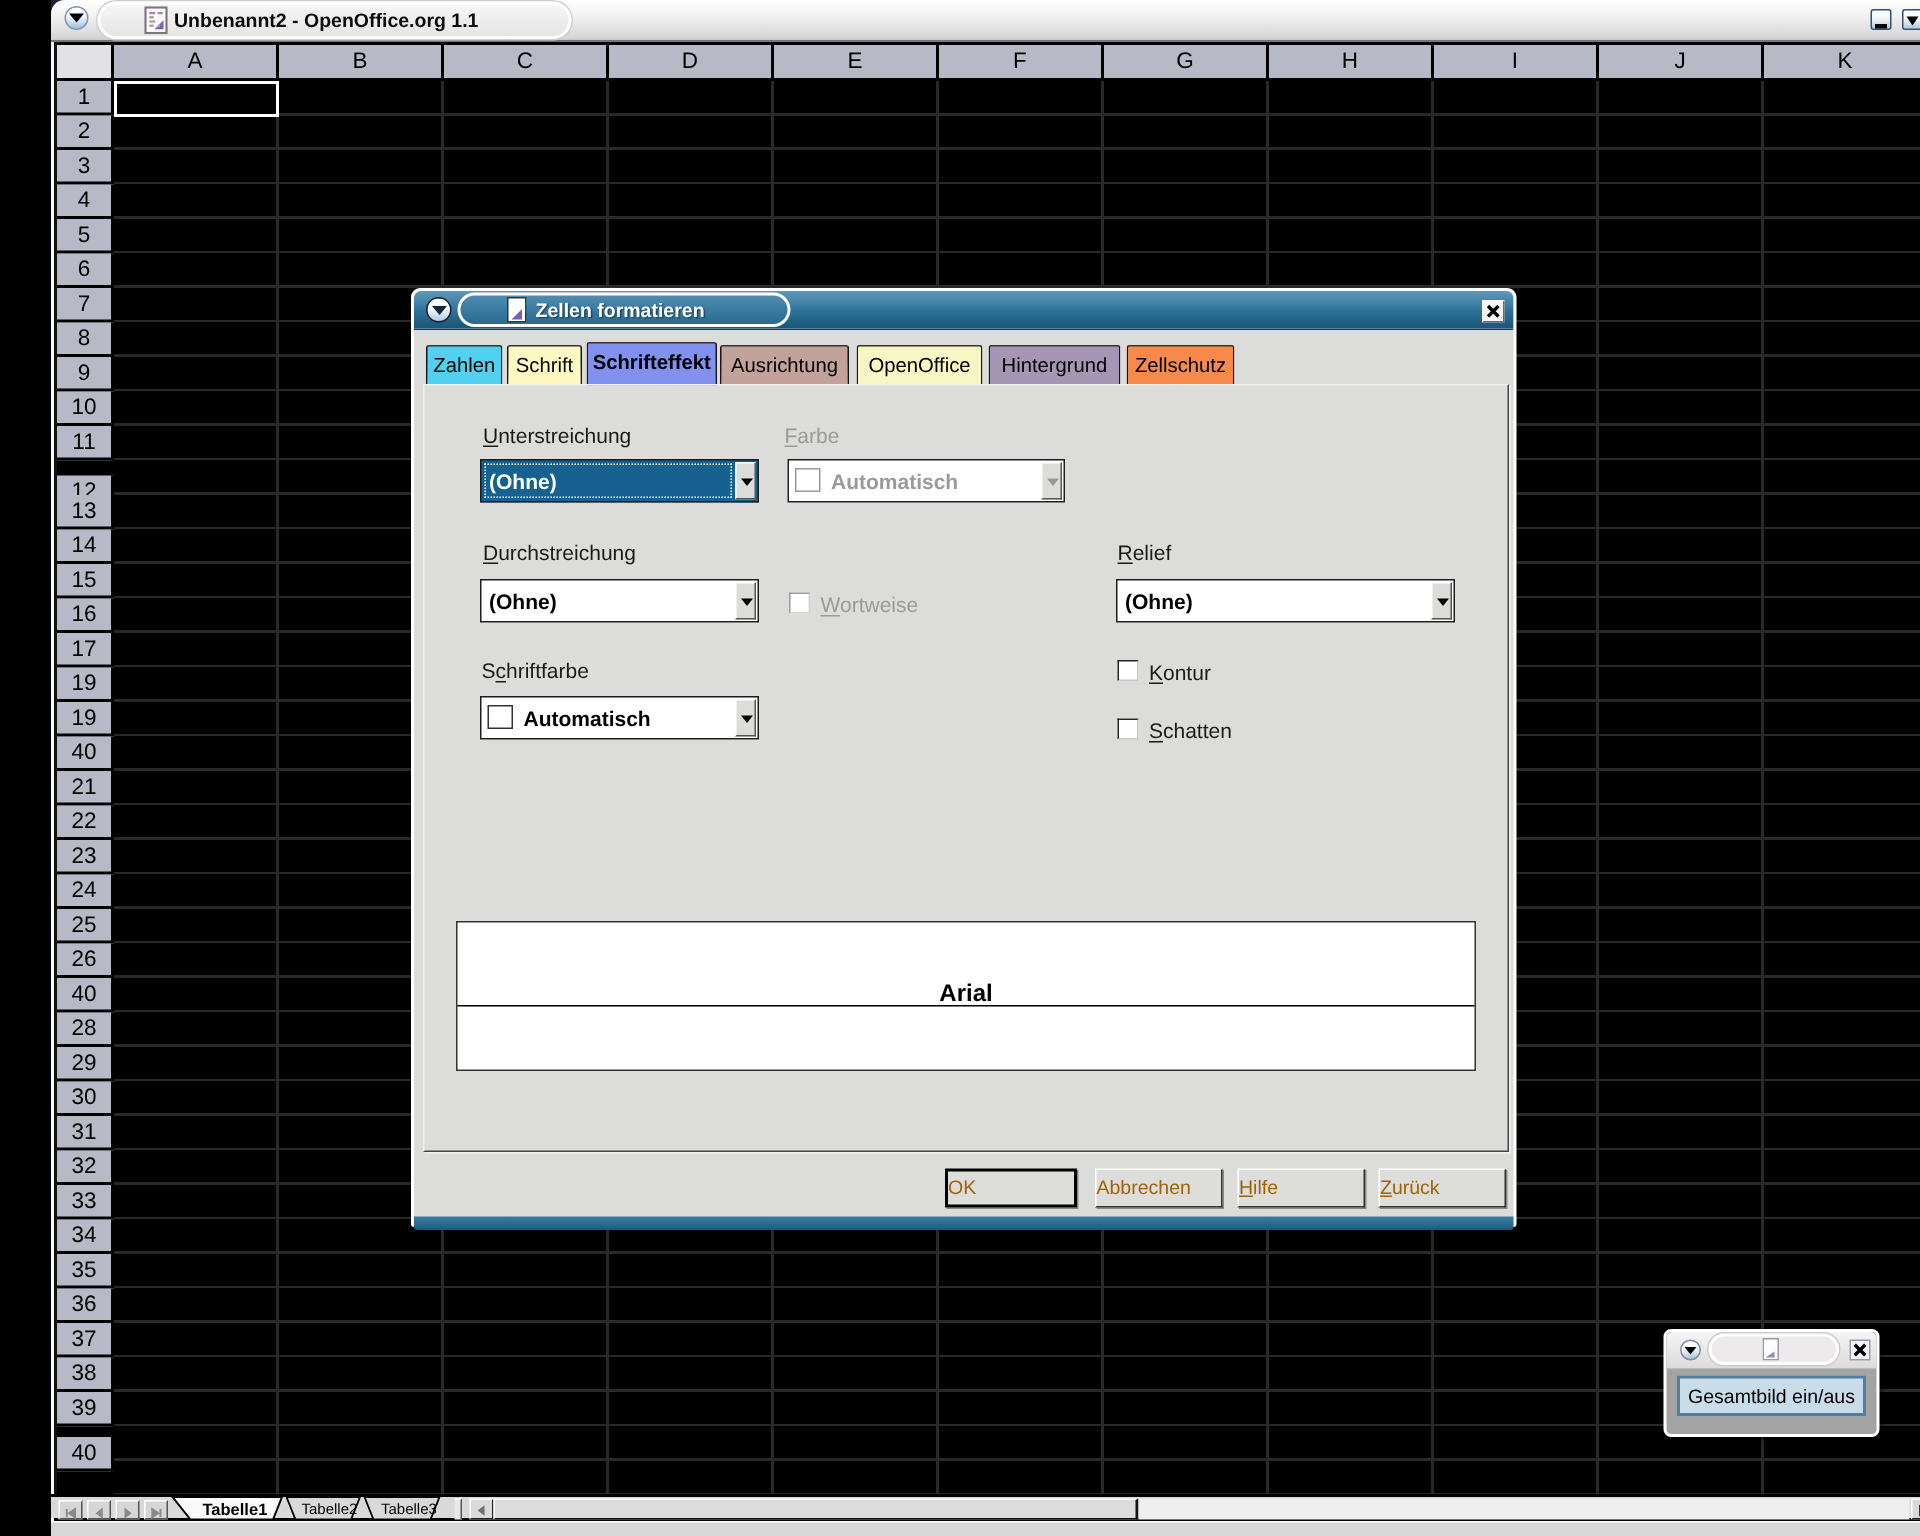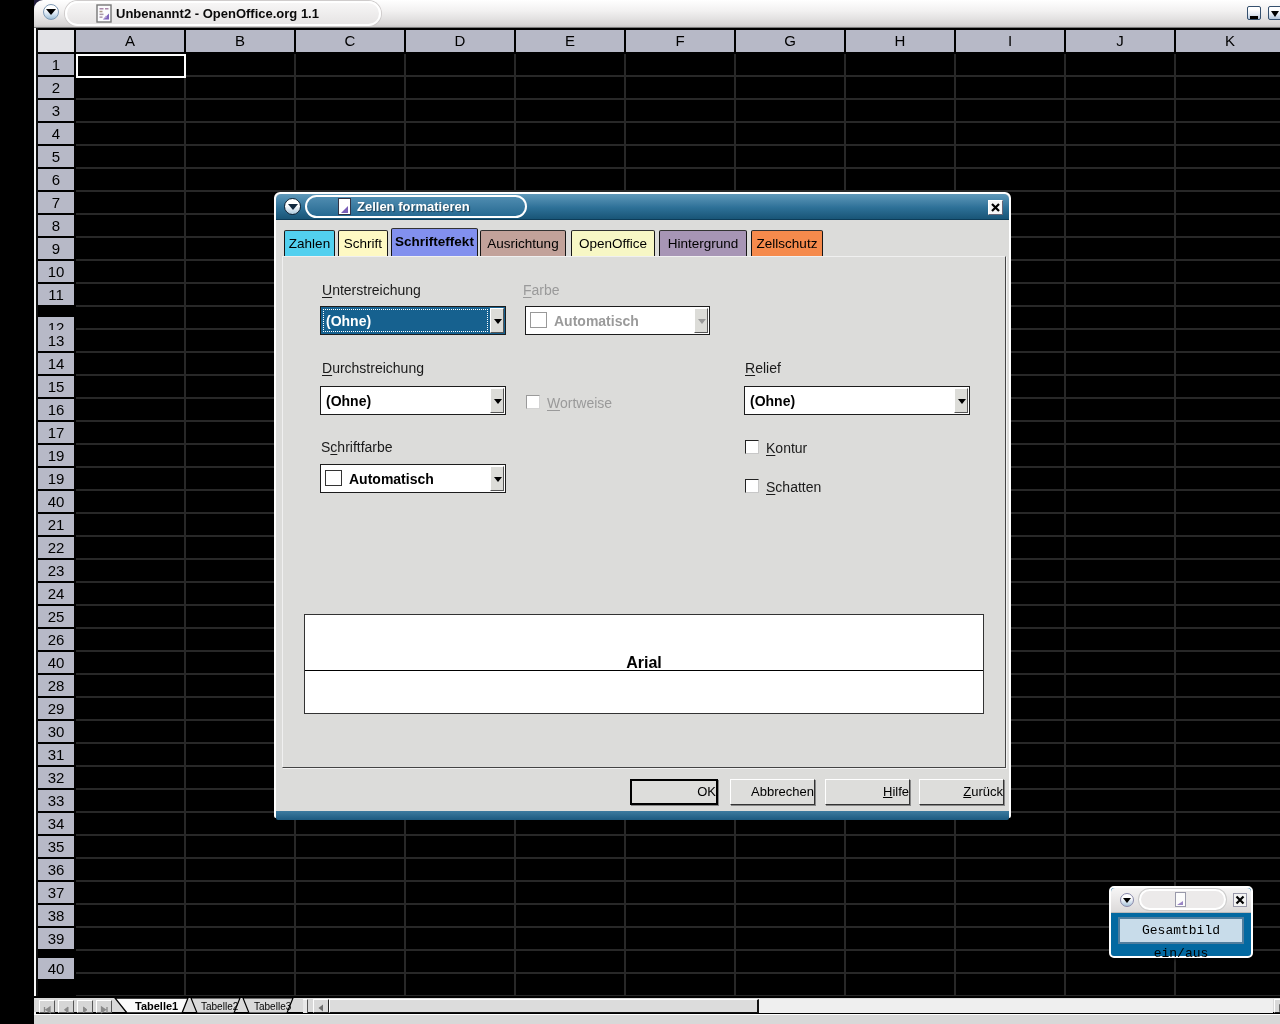--- a/index.html
+++ b/index.html
@@ -78,24 +78,24 @@
 .lbl u { text-decoration:underline; text-underline-offset:2px; }
 .dis { color:#9a9a9a; }
 .combo { position:absolute; height:29px; background:#fff; border:1.5px solid #1c1c1c;font-weight:bold; }
 .combo .btn { position:absolute; right:1px; top:1px; bottom:1px; width:14px; background:#dcdcd8;
   border-top:1px solid #fff; border-left:1px solid #fff; border-right:1px solid #555; border-bottom:1px solid #555; }
 .combo .btn:after { content:""; position:absolute; left:3px; top:10px; border-left:4.5px solid transparent; border-right:4.5px solid transparent; border-top:5.5px solid #000; }
 .combo .btn.g:after { border-top-color:#999; }
 .combo .txt { position:absolute; left:5px; top:6px; font-size:14px; color:#000; }
 .combo .swatch { position:absolute; left:4px; top:4.5px; width:17px; height:16px; background:#fff; border:1px solid #333; }
 .cb { position:absolute; width:14px; height:14px; background:#fff; border:1.5px solid; border-color:#222 #c8c8c8 #c8c8c8 #222; }
-.pbtn { position:absolute; top:585px; height:26px; background:#dddddb; font-size:13px; color:#000000; text-align:right; line-height:24px;
+.pbtn { position:absolute; top:585px; height:26px; background:#dddddb; font-size:13px; color:#a16207; text-align:left; line-height:24px;
   border-top:1px solid #fff; border-left:1px solid #fff; border-right:1px solid #333; border-bottom:1px solid #333; box-shadow:1px 1px 0 #888; }
 
-#fw { position:absolute; left:1075px; top:886px; width:144px; height:72px; background:#0369a1; border:2px solid #fff; border-radius:5px; box-shadow:1px 2px 3px rgba(0,0,0,.6);font-family:Liberation Mono, monospace; }
+#fw { position:absolute; left:1075px; top:886px; width:144px; height:72px; background:#a3a3a3; border:2px solid #fff; border-radius:5px; box-shadow:1px 2px 3px rgba(0,0,0,.6); }
 #fw-tb { position:absolute; left:0; top:0; width:140px; height:25px; background:linear-gradient(#f6f5f5,#dcdada); border-radius:4px 4px 0 0; border-bottom:1px solid #bbb; }
 #fw-circle { position:absolute; left:9px; top:5px; width:14px; height:14px; border-radius:50%; background:linear-gradient(#fff 35%,#d8e4f0 65%,#a8c4da); border:1px solid #88a; }
 #fw-circle:after { content:""; position:absolute; left:2px; top:4px; border-left:4px solid transparent; border-right:4px solid transparent; border-top:5px solid #000; }
 #fw-pill { position:absolute; left:28px; top:1px; width:87px; height:21px; border-radius:11px; background:#eceaea; border:2px solid #fff; box-shadow:0 0 0 1px #ccc; }
 #fw-x { position:absolute; left:122px; top:5px; width:14px; height:14px; background:#f4f4f4; border:1px solid #99a; }
 #fw-btn { position:absolute; left:7px; top:29px; width:126px; height:27px; background:#c8dcea; border:2px solid #517e9e; font-size:13px; color:#000; text-align:center; line-height:23px; }
 </style></head>
 <body>
 <div id="scr">
  <div id="navybg"></div>

